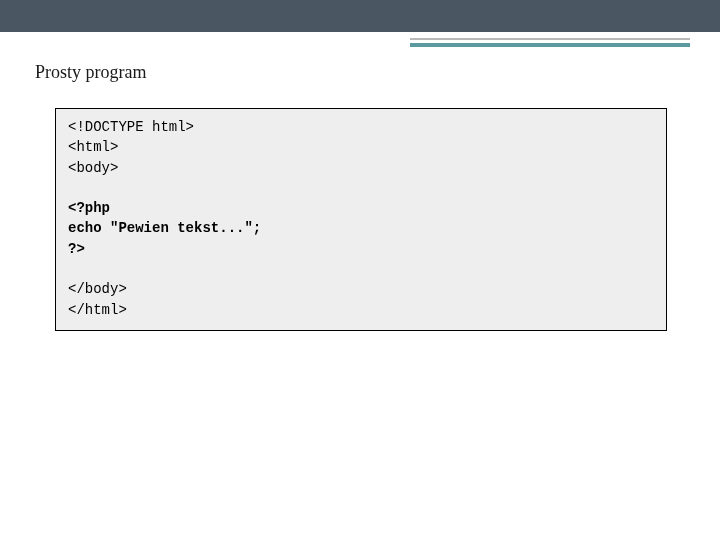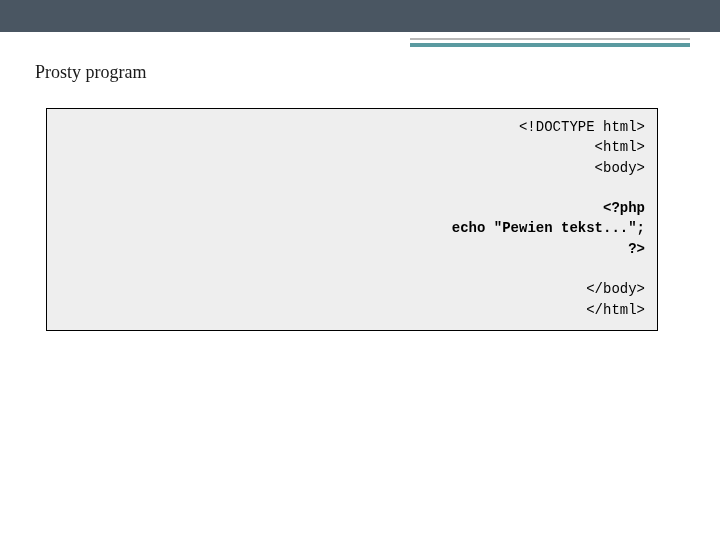--- a/index.html
+++ b/index.html
@@ -1,19 +1,18 @@
 <!DOCTYPE html>
 <html><head>
   <meta charset="utf-8">
   <style>
     * {
       margin: 0;
       padding: 0;
       box-sizing: border-box;
-      text-align: right;
     }
     body {
       width: 720px;
       height: 540px;
       background: #ffffff;
       font-family: Georgia, 'Times New Roman', serif;
       position: relative;
       overflow: hidden;
     }
     .header-bar {
@@ -40,21 +39,21 @@
       position: absolute;
       top: 62px;
       left: 35px;
       font-size: 18px;
       color: #1a1a1a;
       font-family: Georgia, serif;
     }
     .code-box {
       position: absolute;
       top: 108px;
-      left: 46px;
+      left: 55px;
       width: 612px;
       background: #eeeeee;
       border: 1.5px solid #000000;
       padding: 8px 12px 10px 12px;
       font-family: 'Courier New', Courier, monospace;
       font-size: 14px;
       line-height: 1.45;
       color: #000000;
       white-space: pre;
     }

